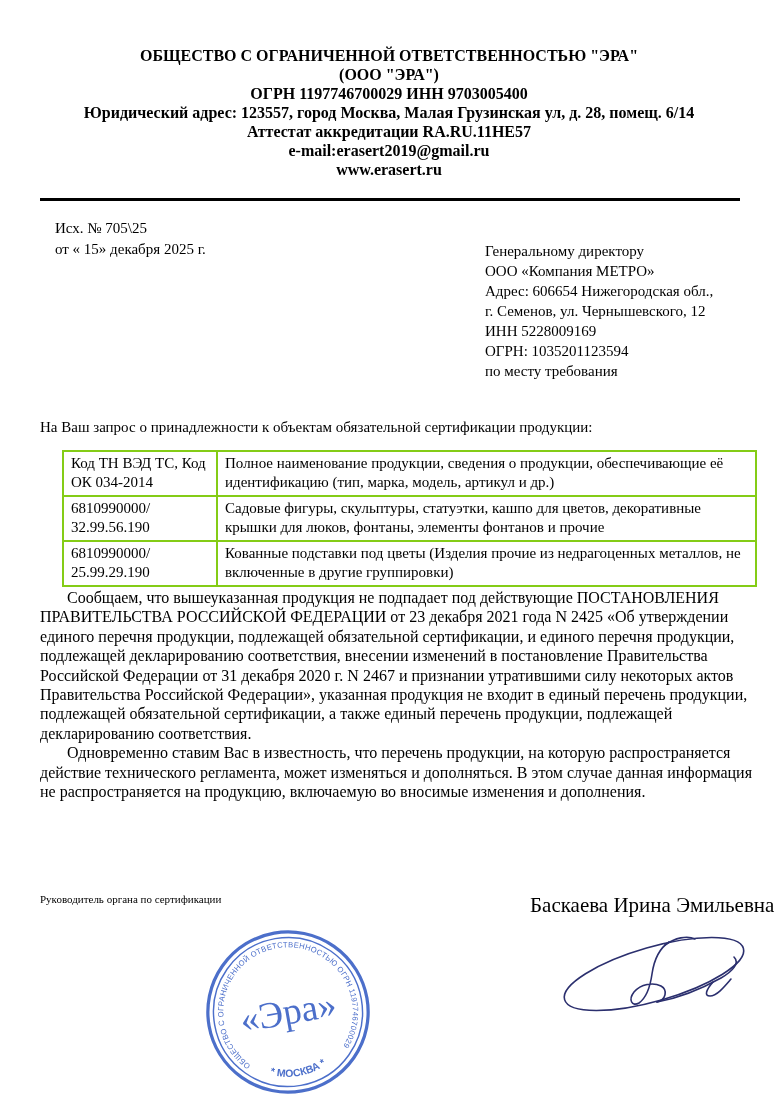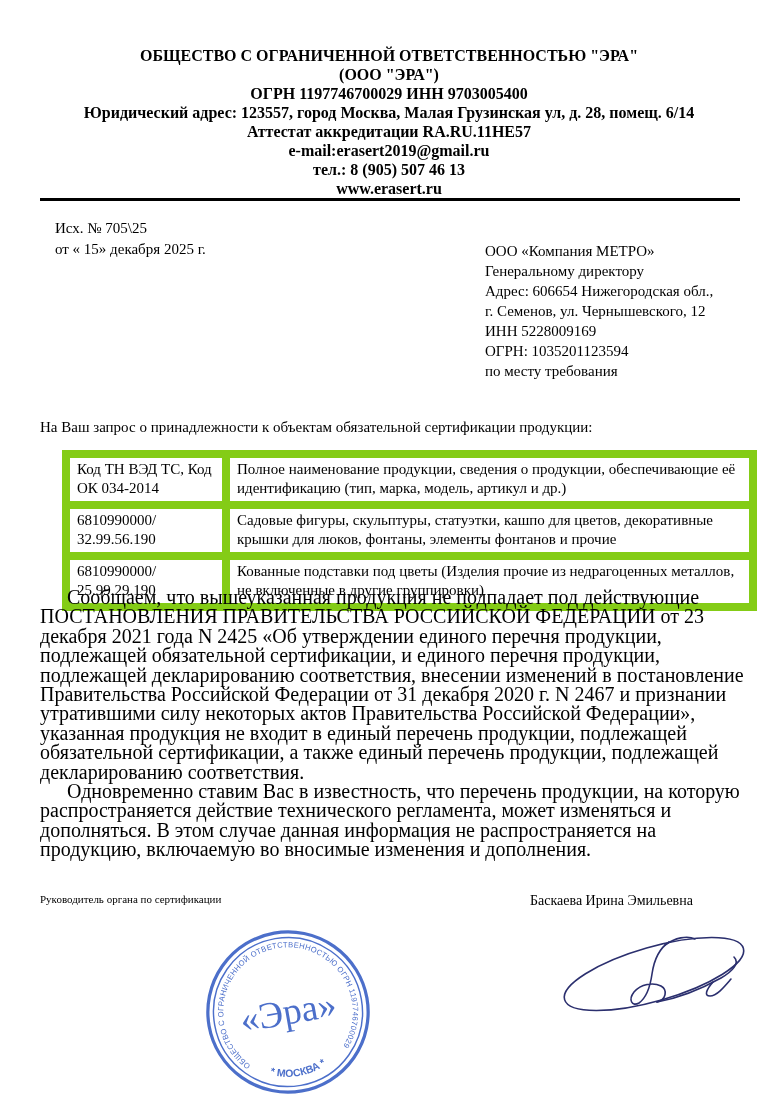--- a/index.html
+++ b/index.html
@@ -37,35 +37,35 @@
   .intro{
     position:absolute;left:40px;top:419px;width:720px;font-size:15px;
   }
 
   
   table.codes{
     position:absolute;left:62px;top:450px;width:695px;
     border-collapse:collapse;font-size:15px;line-height:19px;
   }
   table.codes td{
-    border:8px solid #84cc16;padding:2px 7px 3px 7px;vertical-align:top;
+    border:2px solid #84cc16;padding:2px 7px 3px 7px;vertical-align:top;
   }
   td.col-code{width:138px;}
 
   
   .body-text{
     position:absolute;left:40px;top:588px;width:712px;
-    font-size:20px;line-height:19.4px;text-align:left;
+    font-size:16px;line-height:19.4px;text-align:left;
   }
   .body-text p{margin:0;text-indent:27px;}
   .body-text p.resp{margin-top:20px;}
 
   
   .sig-left{position:absolute;left:40px;top:893px;font-size:11px;}
-  .sig-right{position:absolute;left:530px;top:893px;font-size:14px;text-align:center;}
+  .sig-right{position:absolute;left:530px;top:893px;font-size:21px;text-align:center;}
 
   
   .stamp{
     position:absolute;left:203px;top:927px;width:170px;height:170px;
     transform:rotate(-10deg);
     opacity:0.92;
   }
   .stamp svg{width:100%;height:100%;}
 
   
@@ -79,33 +79,32 @@
 
 <div class="page">
 
   <div class="letterhead">
     <div>ОБЩЕСТВО С ОГРАНИЧЕННОЙ ОТВЕТСТВЕННОСТЬЮ "ЭРА"</div>
     <div>(ООО "ЭРА")</div>
     <div>ОГРН 1197746700029 ИНН 9703005400</div>
     <div>Юридический адрес: 123557, город Москва, Малая Грузинская ул, д. 28, помещ. 6/14</div>
     <div>Аттестат аккредитации RA.RU.11HE57</div>
     <div>e-mail:erasert2019@gmail.ru</div>
-    <div>тел.: 8 (905) 507 46 13</div>
     <div>www.erasert.ru</div>
   </div>
   <div class="head-rule"></div>
 
   <div class="ref-block">
     <div>Исх. № 705\25</div>
     <div>от « 15» декабря 2025 г.</div>
   </div>
 
   <div class="addressee">
+    <div>Генеральному директору</div>
     <div>ООО «Компания МЕТРО»</div>
-    <div>Генеральному директору</div>
     <div>Адрес: 606654 Нижегородская обл.,</div>
     <div>г. Семенов, ул. Чернышевского, 12</div>
     <div>ИНН 5228009169</div>
     <div>ОГРН: 1035201123594</div>
     <div>по месту требования</div>
   </div>
 
   <div class="intro">На Ваш запрос о принадлежности к объектам обязательной сертификации продукции:</div>
 
   <table class="codes">

